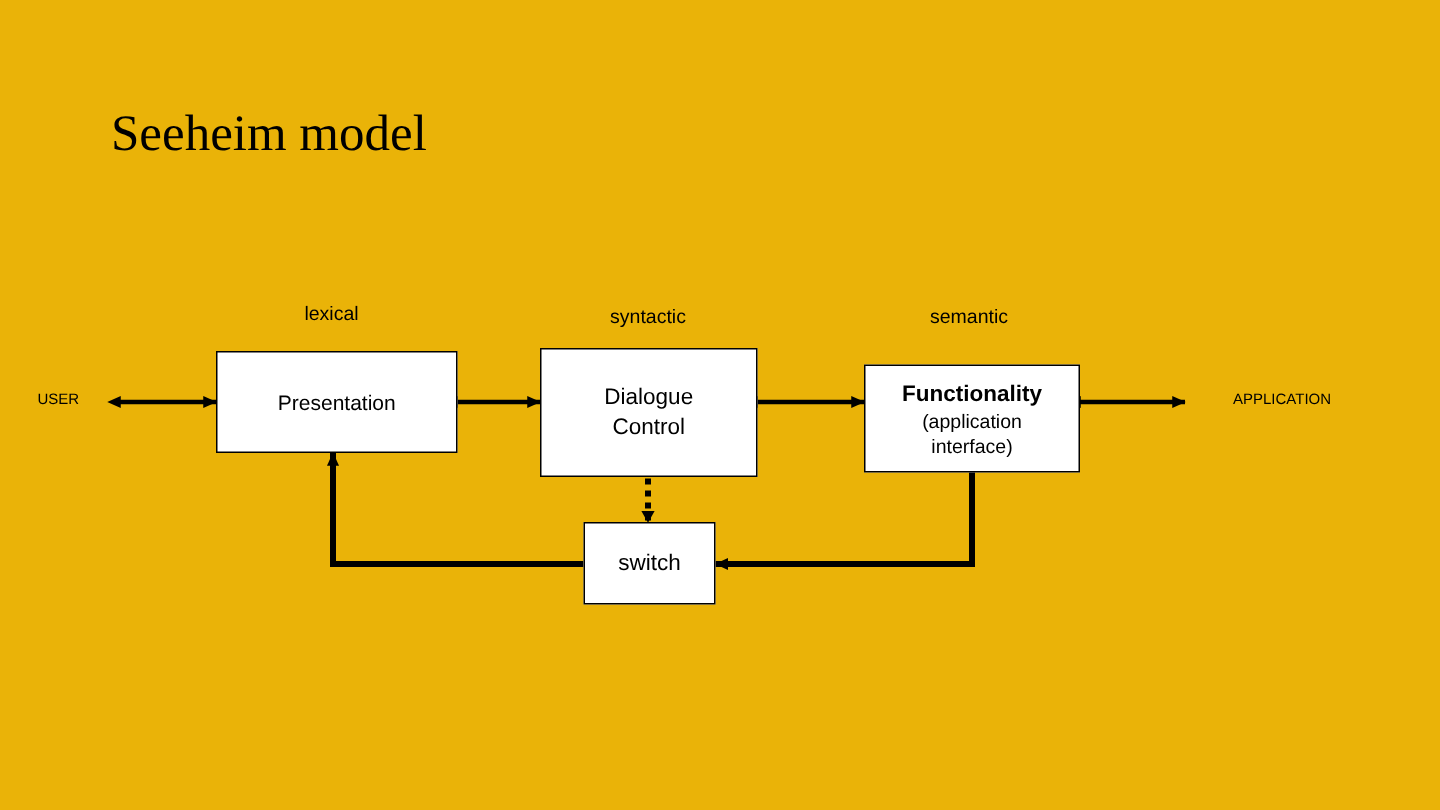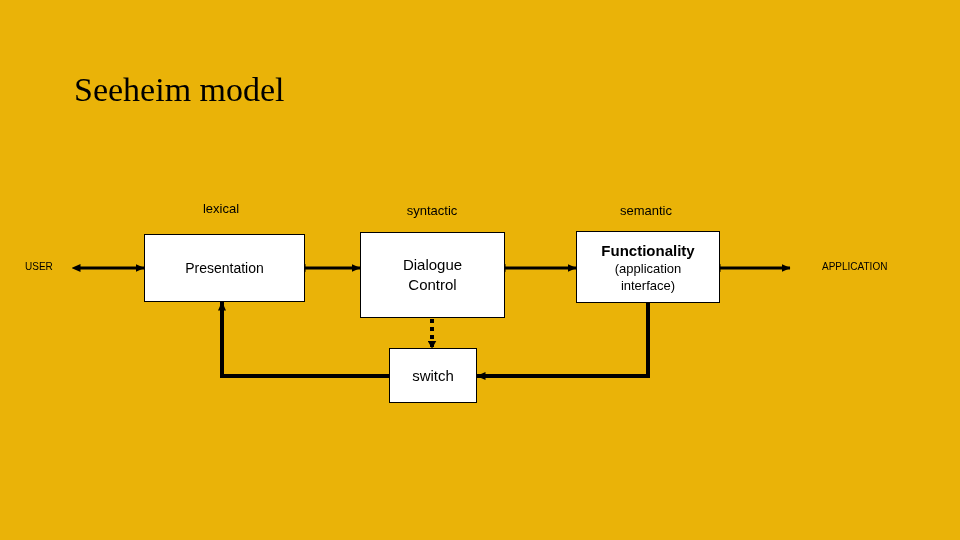--- a/index.html
+++ b/index.html
@@ -57,21 +57,21 @@
     color: #000000;
   }
   .box-line {
     display: block;
     white-space: nowrap;
   }
   #box-presentation { left: 144px; top: 234px; width: 161px; height: 68px; justify-content: center; }
   #box-presentation .box-line { font-size: 14px; line-height: 18px; }
   #box-dialogue { left: 360px; top: 232px; width: 145px; height: 86px; }
   #box-dialogue .box-line { font-size: 15px; line-height: 20px; }
-  #box-functionality { left: 576px; top: 231px; width: 144px; height: 72px; }
+  #box-functionality { left: 576px; top: 243px; width: 144px; height: 72px; }
   #box-functionality .fn-main { font-size: 15px; line-height: 19px; font-weight: bold; }
   #box-functionality .fn-sub { font-size: 13px; line-height: 17px; }
   #box-switch { left: 389px; top: 348px; width: 88px; height: 55px; }
   #box-switch .box-line { font-size: 15px; line-height: 19px; }
   #svg-wires {
     position: absolute;
     left: 0;
     top: 0;
     width: 960px;
     height: 540px;

